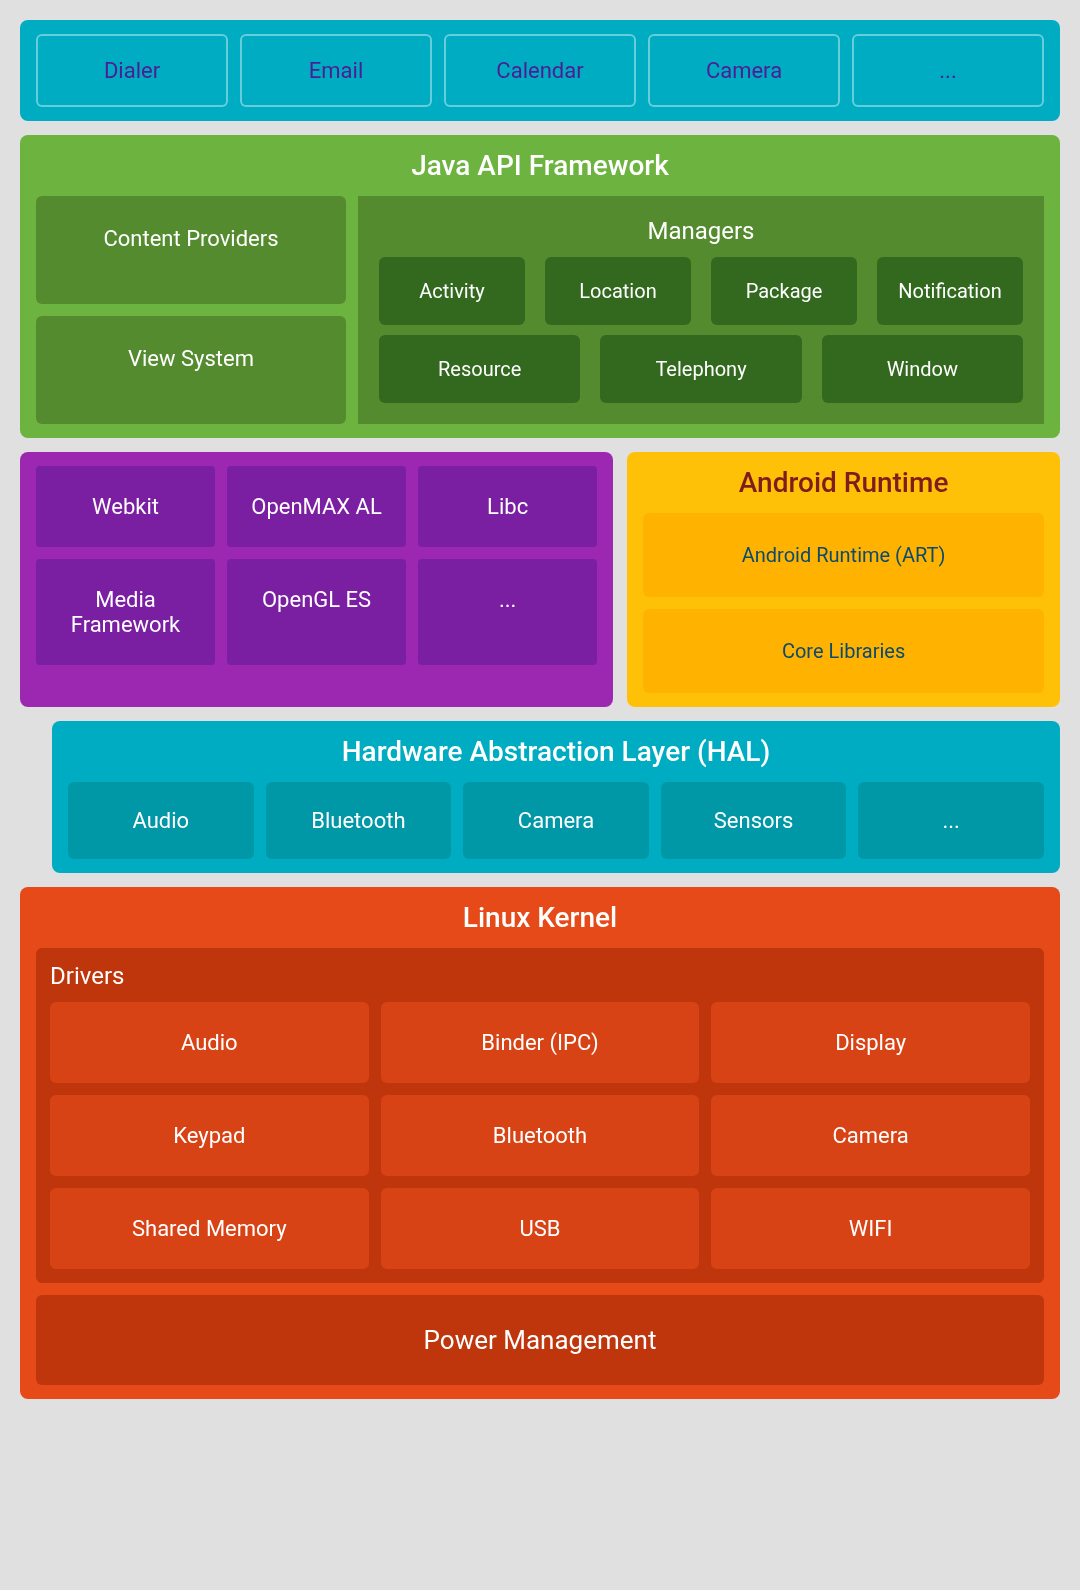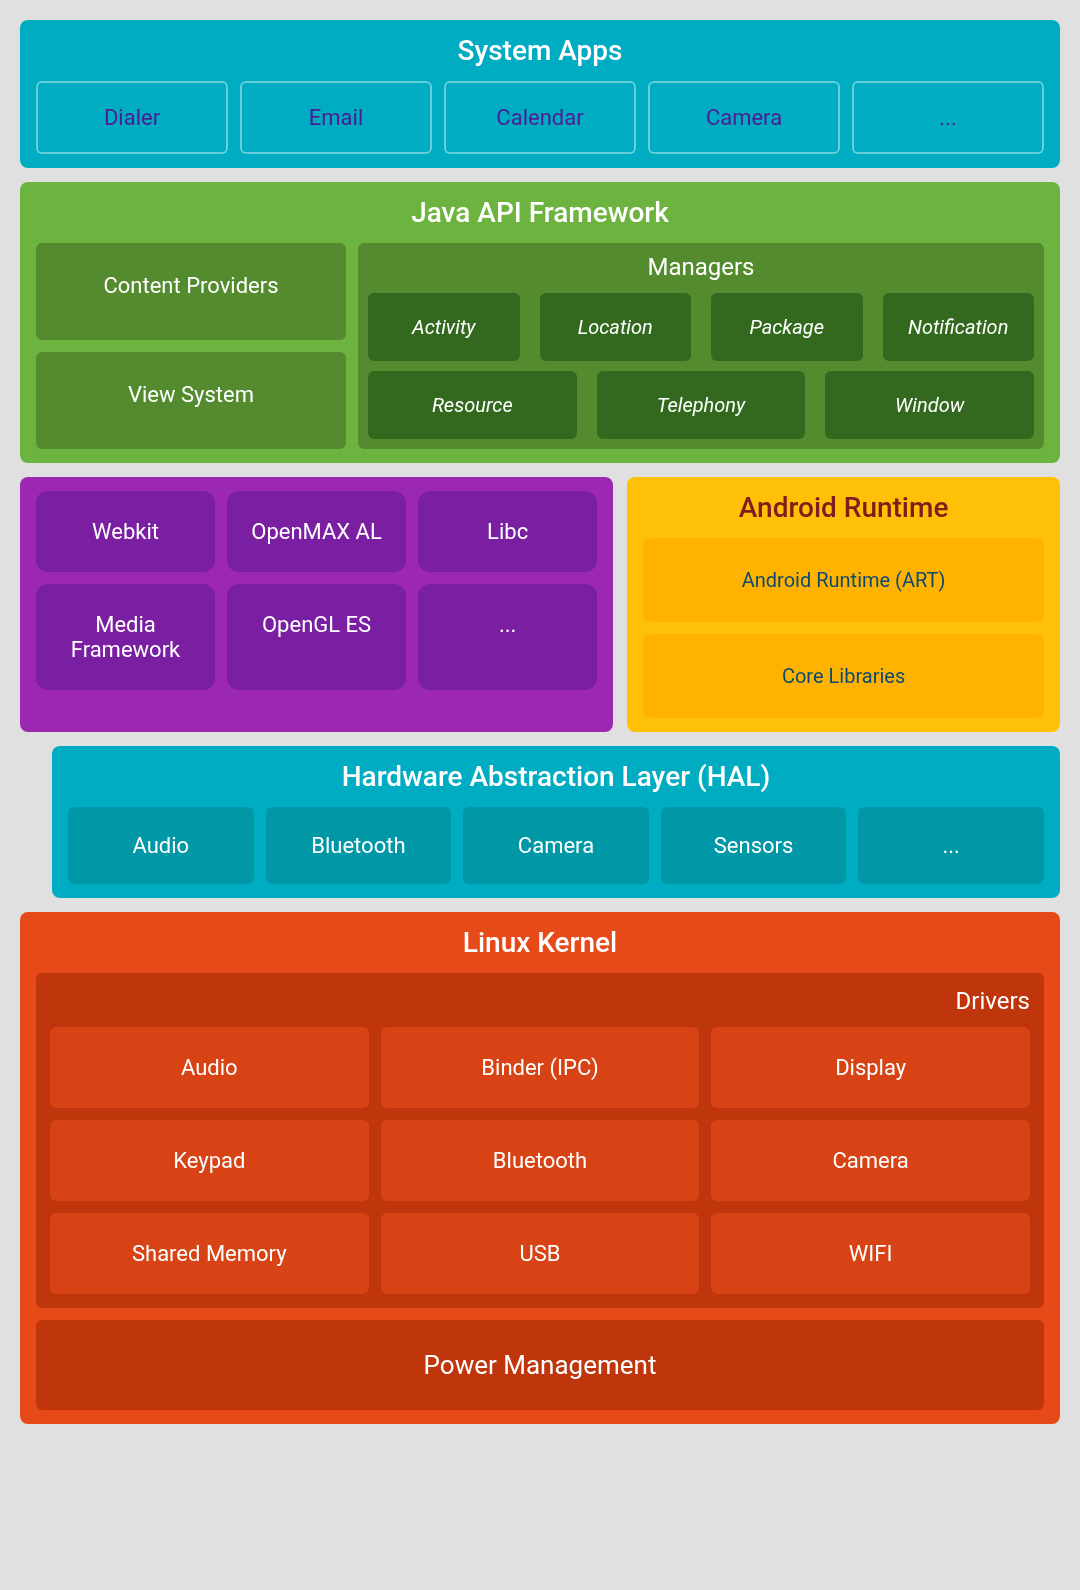--- a/index.html
+++ b/index.html
@@ -66,38 +66,37 @@
       border-radius: 6px;
       color: #fff;
       font-size: 22px;
       text-align: center;
       padding: 30px 10px;
       flex: 1;
     }
     .java-api-right {
       flex: 1;
       background: #558B2F;
-      border-radius: 6px;
-      padding: 10px;
+      border-radius: 0;
+      padding: 21px;
     }
     .managers-title {
       text-align: center;
       color: #fff;
       font-size: 24px;
       margin-bottom: 12px;
     }
     .managers-grid {
       display: flex;
       flex-direction: column;
       gap: 10px;
     }
     .managers-row {
       display: flex;
       gap: 20px;
-      font-style: italic;
     }
     .manager-item {
       flex: 1;
       background: #33691E;
       border-radius: 6px;
       color: #fff;
       font-size: 20px;
       text-align: center;
       padding: 22px 8px;
     }
@@ -112,21 +111,21 @@
       background: #9C27B0;
       flex: 1.4;
     }
     .native-grid {
       display: grid;
       grid-template-columns: 1fr 1fr 1fr;
       gap: 12px;
     }
     .native-item {
       background: #7B1FA2;
-      border-radius: 12px;
+      border-radius: 4px;
       color: #fff;
       font-size: 22px;
       text-align: center;
       padding: 28px 8px;
     }
 
     .android-runtime {
       background: #FFC107;
       flex: 1;
     }
@@ -170,21 +169,21 @@
     .linux-kernel {
       background: #E64A19;
     }
     .drivers-box {
       background: #BF360C;
       border-radius: 6px;
       padding: 14px;
       margin-bottom: 12px;
     }
     .drivers-title {
-      text-align: right;
+      text-align: left;
       color: #fff;
       font-size: 24px;
       margin-bottom: 12px;
     }
     .drivers-grid {
       display: grid;
       grid-template-columns: 1fr 1fr 1fr;
       gap: 12px;
     }
     .driver-item {
@@ -201,21 +200,20 @@
       color: #fff;
       font-size: 26px;
       text-align: center;
       padding: 30px;
     }
   </style>
 </head>
 <body>
 
 <div class="layer system-apps">
-  <div class="layer-title">System Apps</div>
   <div class="system-apps-items">
     <div class="system-apps-item">Dialer</div>
     <div class="system-apps-item">Email</div>
     <div class="system-apps-item">Calendar</div>
     <div class="system-apps-item">Camera</div>
     <div class="system-apps-item">...</div>
   </div>
 </div>
 
 <div class="layer java-api">

